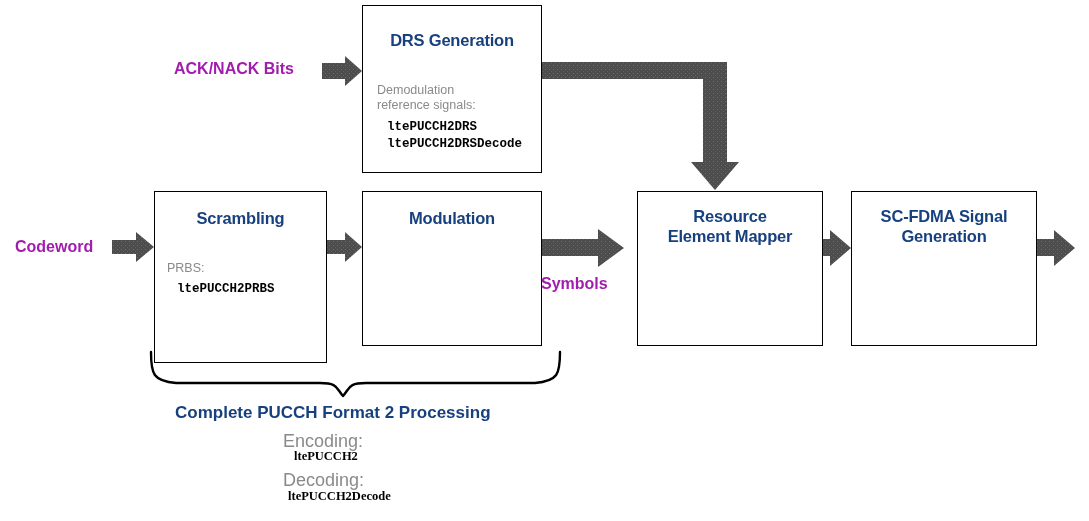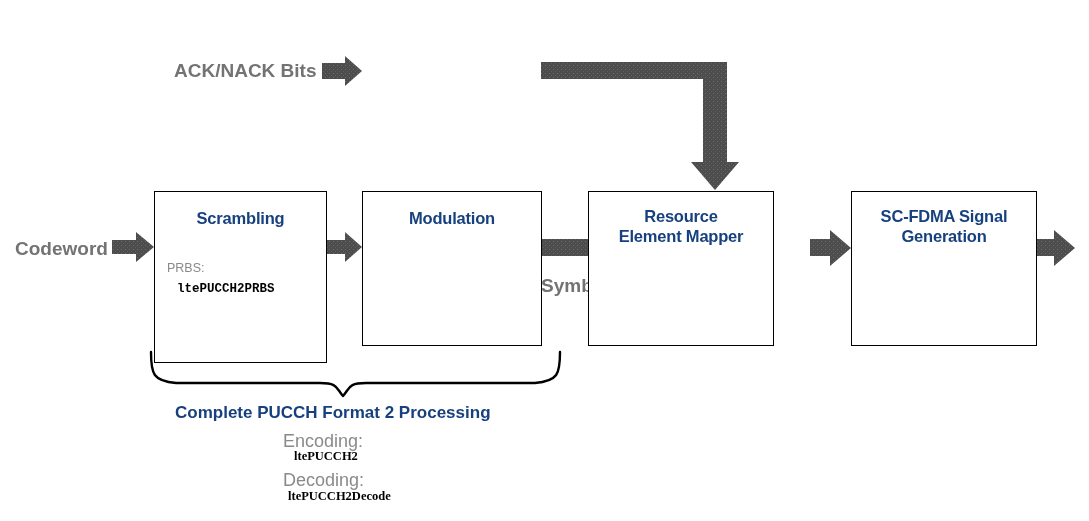--- a/index.html
+++ b/index.html
@@ -52,23 +52,23 @@
   }
   .block-body {
     position: absolute;
     left: 0; right: 0;
   }
   .indent { padding-left: 10px; }
 
   
   .sig-label {
     position: absolute;
-    color: #737373;
-    font-weight: bold;
-    font-size: 19px;
+    color: #a21caf;
+    font-weight: bold;
+    font-size: 16px;
     white-space: nowrap;
     text-align: center;
   }
 
   
   .caption-title {
     position: absolute;
     color: #17407e;
     font-weight: bold;
     font-size: 17px;
@@ -149,34 +149,43 @@
                C 558,381 560,374 560,352" fill="none" stroke="#000000" stroke-width="2.4" stroke-linecap="round" stroke-linejoin="round"></path>
     </g>
   </svg>
 
   <div class="sig-label" style="left:174px; top:60px;">ACK/NACK Bits</div>
 
   <div class="sig-label" style="left:15px; top:238px;">Codeword</div>
 
   <div class="sig-label" style="left:541px; top:275px;">Symbols</div>
 
+  <div class="block" style="left:362px; top:5px; width:180px; height:168px;">
+    <div class="block-title" style="position:absolute; left:0; right:0; top:24px;">DRS Generation</div>
+    <div class="block-body" style="top:77px; padding-left:14px; padding-right:6px;">
+      <div class="block-sub">Demodulation</div>
+      <div class="block-sub">reference signals:</div>
+      <div class="block-fn indent" style="margin-top:6px;">ltePUCCH2DRS</div>
+      <div class="block-fn indent">ltePUCCH2DRSDecode</div>
+    </div>
+  </div>
 
   <div class="block" style="left:154px; top:191px; width:173px; height:172px;padding-left:48px;">
     <div class="block-title" style="position:absolute; left:0; right:0; top:16px;">Scrambling</div>
     <div class="block-body" style="top:69px; padding-left:12px; padding-right:6px;">
       <div class="block-sub">PRBS:</div>
       <div class="block-fn indent" style="margin-top:5px;">ltePUCCH2PRBS</div>
     </div>
   </div>
 
   <div class="block" style="left:362px; top:191px; width:180px; height:155px;">
     <div class="block-title" style="position:absolute; left:0; right:0; top:16px;">Modulation</div>
   </div>
 
-  <div class="block" style="left:588px; top:191px; width:186px; height:155px;">
+  <div class="block" style="left:637px; top:191px; width:186px; height:155px;">
     <div class="block-title" style="position:absolute; left:0; right:0; top:14px;">Resource</div>
     <div class="block-title" style="position:absolute; left:0; right:0; top:34px;">Element Mapper</div>
   </div>
 
   <div class="block" style="left:851px; top:191px; width:186px; height:155px;">
     <div class="block-title" style="position:absolute; left:0; right:0; top:14px;">SC-FDMA Signal</div>
     <div class="block-title" style="position:absolute; left:0; right:0; top:34px;">Generation</div>
   </div>
 
   <div class="caption-title" style="left:175px; top:403px;">Complete PUCCH Format 2 Processing</div>

